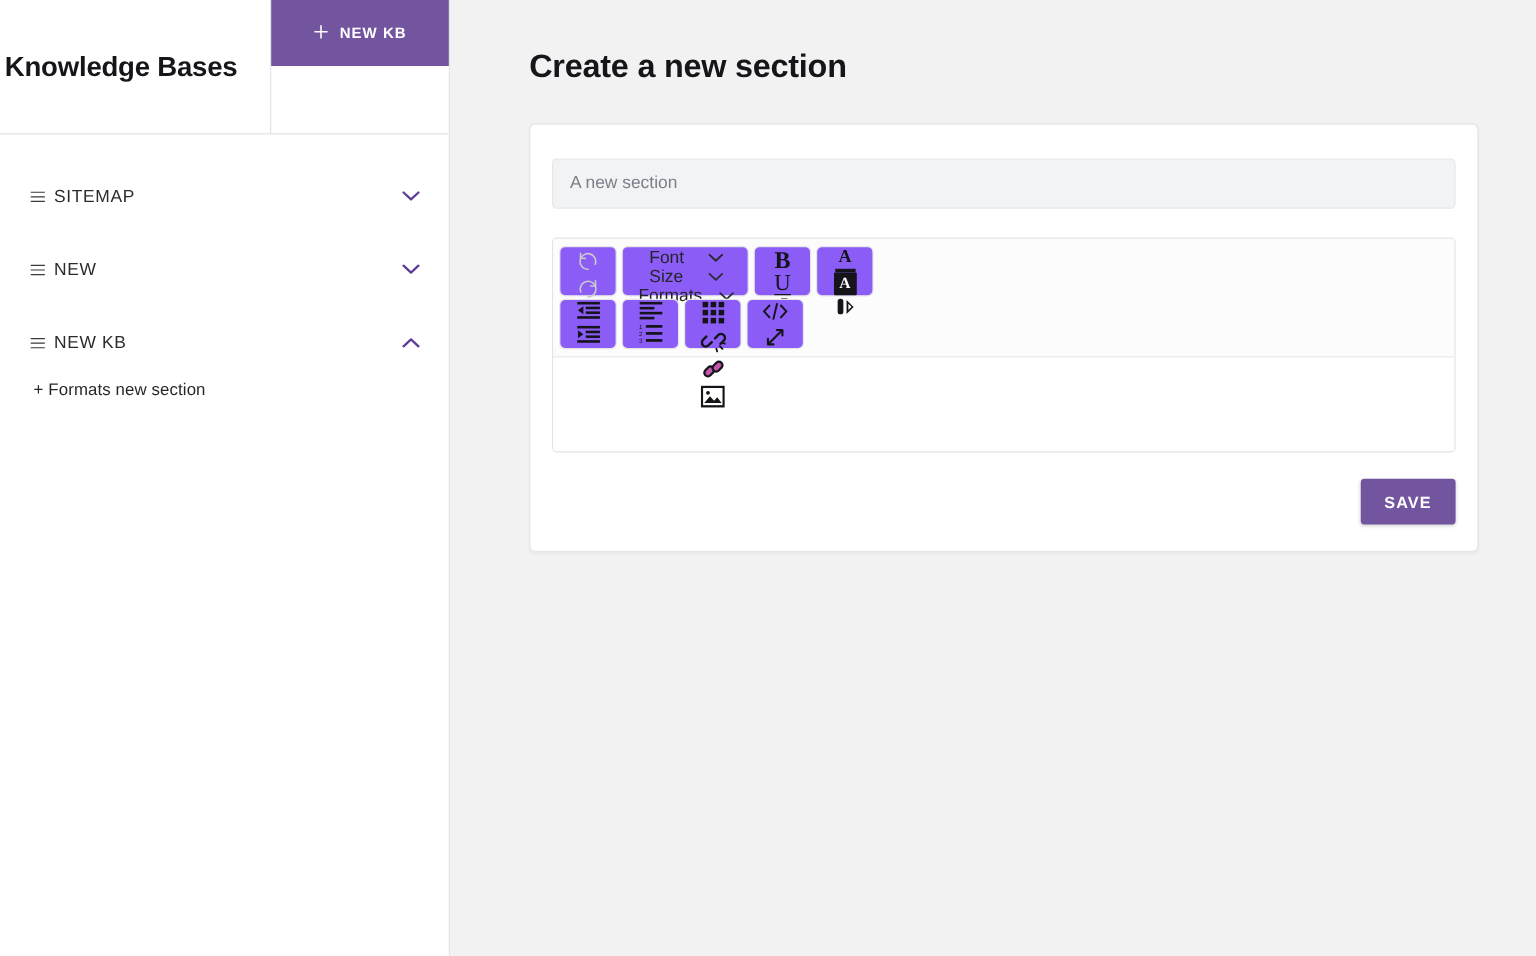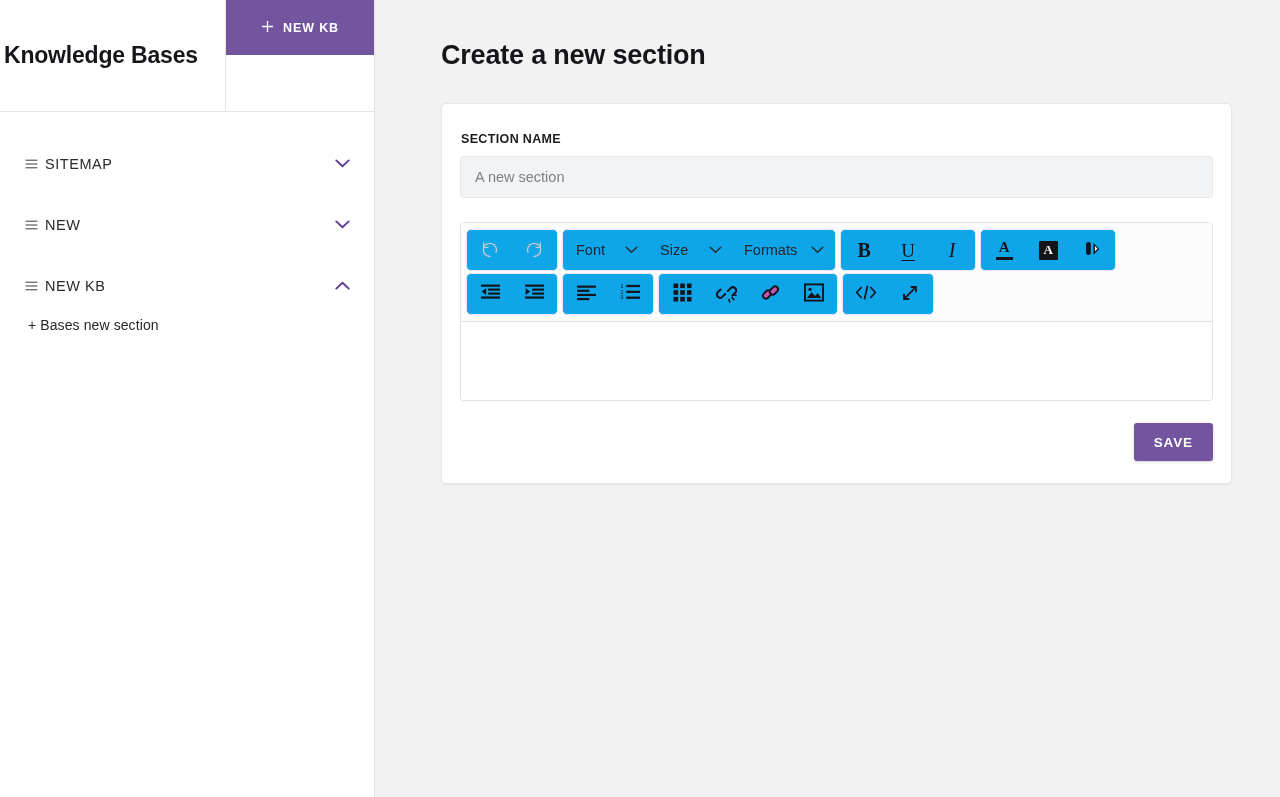--- a/index.html
+++ b/index.html
@@ -230,23 +230,24 @@
     gap: 4px;
     padding: 0 0 0 0;
   }
   .toolbar-row + .toolbar-row { margin-top: 2px; }
 
   .tb-group {
     display: flex;
     align-items: center;
     border: 1px solid #e6e6e8;
     border-radius: 5px;
-    background: #0ea5e9;
+    background: #8b5cf6;
     padding: 1px;
     height: 42px;
+    flex-direction: column;
   }
 
   .tb-btn {
     min-width: 44px;
     height: 38px;
     display: flex;
     align-items: center;
     justify-content: center;
     background: transparent;
     border: none;
@@ -363,33 +364,32 @@
         </span>
         <span class="nav-label">NEW KB</span>
         <span class="nav-chevron up">
           <svg width="15" height="9" viewBox="0 0 15 9" aria-hidden="true">
             <path d="M1.3 1.4 L7.5 7.2 L13.7 1.4" stroke="#5f3d96" stroke-width="1.9" fill="none" stroke-linecap="round" stroke-linejoin="round"></path>
           </svg>
         </span>
       </div>
 
       <div class="nav-sub">
-        <span class="nav-sub-link">+ Bases new section</span>
+        <span class="nav-sub-link">+ Formats new section</span>
       </div>
 
     </nav>
   </aside>
 
   <main class="main">
 
     <h1 class="page-title">Create a new section</h1>
 
     <section class="card">
 
-      <div class="field-label">SECTION NAME</div>
       <input class="name-input" type="text" value="" placeholder="A new section" style="">
 
       <div class="editor">
 
         <div class="toolbar">
 
           <div class="toolbar-row">
 
             <div class="tb-group">
               <button class="tb-btn disabled">

